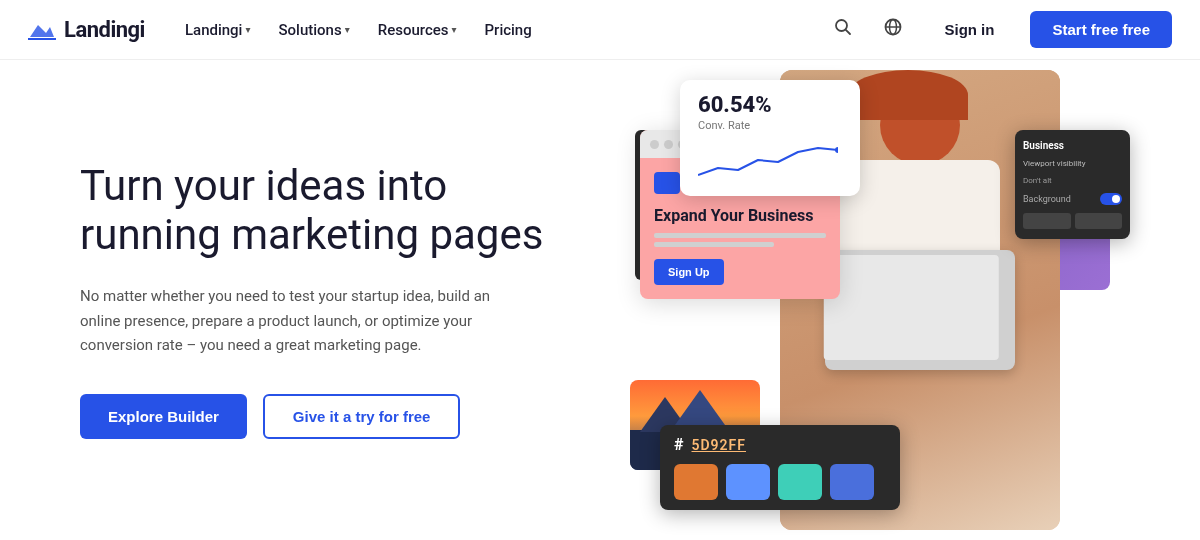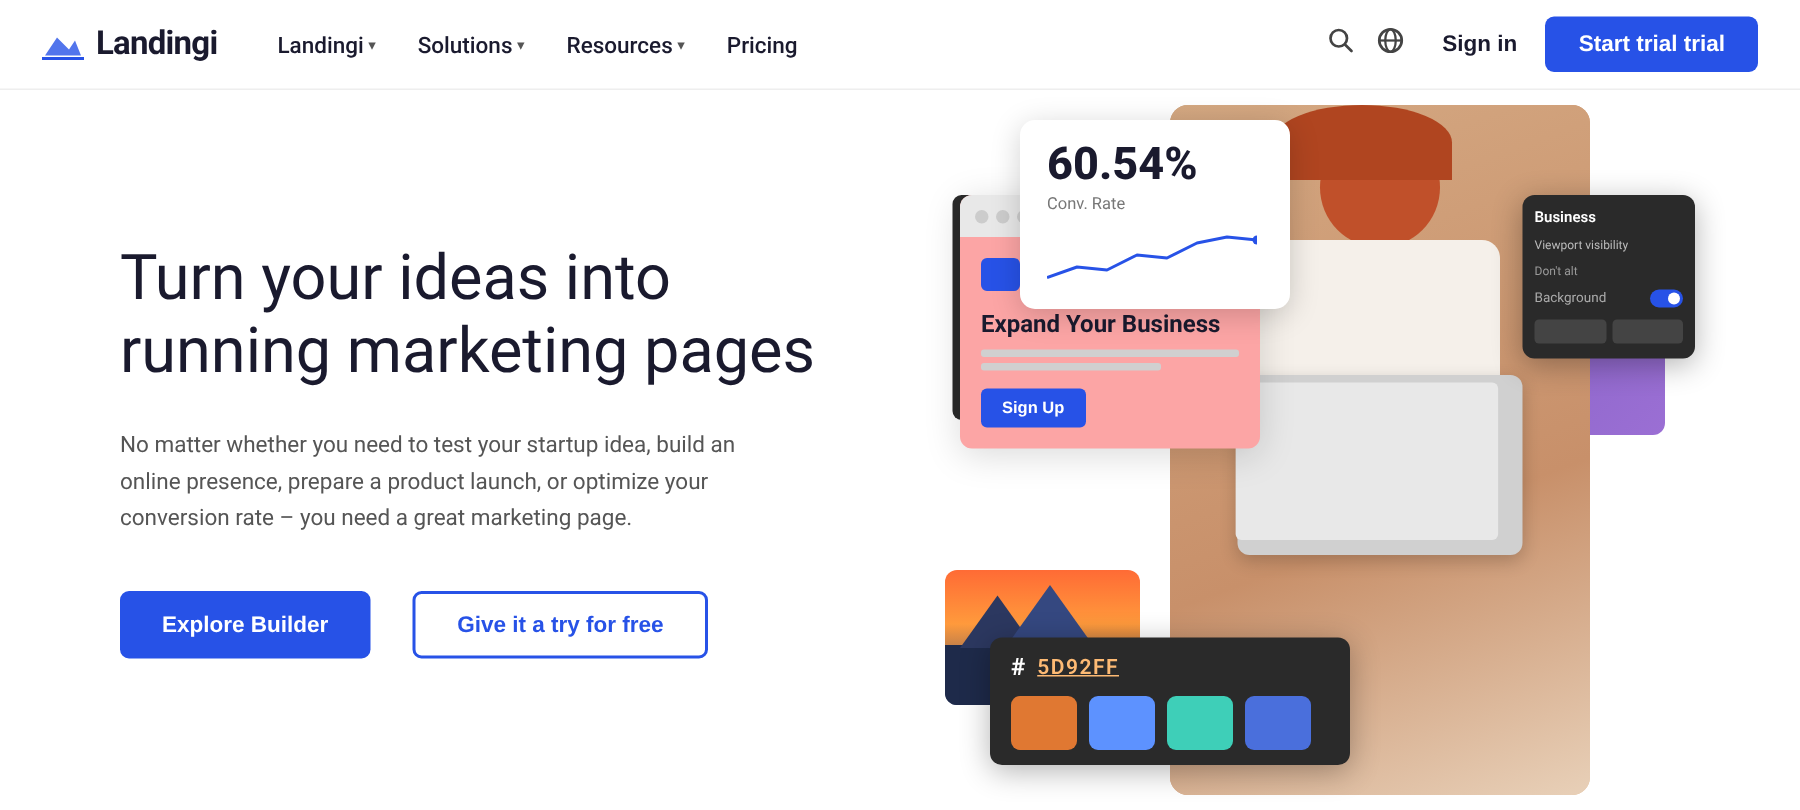--- a/index.html
+++ b/index.html
@@ -16,39 +16,39 @@
     .logo-icon { width: 28px; height: 22px; }
     .logo-text { font-size: 22px; font-weight: 700; color: #1a1a2e; letter-spacing: -0.5px; }
     .nav-links { display: flex; align-items: center; gap: 4px; margin-left: 20px; }
     .nav-item {
       display: flex; align-items: center; gap: 3px;
       padding: 6px 12px; border-radius: 6px;
       font-size: 15px; color: #1a1a2e; cursor: pointer;
       font-weight: 500;
     }
     .chevron { font-size: 10px; color: #555; }
-    .nav-right { display: flex; align-items: center; gap: 3px; }
+    .nav-right { display: flex; align-items: center; gap: 20px; }
     .icon-btn { background: none; border: none; cursor: pointer; color: #444; font-size: 18px; padding: 6px; }
     .sign-in-btn {
       background: none; border: none; cursor: pointer;
       font-size: 15px; font-weight: 600; color: #1a1a2e; padding: 8px 16px;
     }
     .start-trial-btn {
       background: #2752e7; color: #fff; border: none; cursor: pointer;
       font-size: 15px; font-weight: 600; padding: 10px 22px; border-radius: 6px;
     }
 
     
     .main { display: flex; align-items: center; height: 480px; padding: 0 60px 0 80px; position: relative; overflow: hidden; }
 
     
     .left-content { flex: 0 0 520px; padding-right: 40px; }
     .hero-title { font-size: 42px; font-weight: 400; color: #1a1a2e; line-height: 1.18; margin-bottom: 24px; }
     .hero-subtitle { font-size: 15px; color: #555; line-height: 1.65; margin-bottom: 36px; max-width: 420px; }
-    .cta-buttons { display: flex; gap: 28px; align-items: center; }
+    .cta-buttons { display: flex; gap: 16px; align-items: center; }
     .btn-primary {
       background: #2752e7; color: #fff; border: none; cursor: pointer;
       font-size: 15px; font-weight: 600; padding: 14px 28px; border-radius: 6px;
     }
     .btn-secondary {
       background: #fff; color: #2752e7; border: 2px solid #2752e7; cursor: pointer;
       font-size: 15px; font-weight: 600; padding: 12px 28px; border-radius: 6px;
     }
 
     
@@ -88,21 +88,21 @@
     .color-hex { color: #fdba74; font-size: 14px; font-weight: 600; letter-spacing: 1px; text-decoration: underline; }
     .palette-swatches { display: flex; gap: 8px; }
     .swatch { width: 44px; height: 36px; border-radius: 6px; }
 
     
     .conv-rate-card {
       position: absolute; left: 80px; top: 10px;
       background: #fff; border-radius: 10px; padding: 12px 18px;
       box-shadow: 0 4px 20px rgba(0,0,0,0.18); min-width: 180px;
     }
-    .conv-rate-value { font-size: 30px; font-weight: 800; color: #1a1a2e; }
+    .conv-rate-value { font-size: 22px; font-weight: 800; color: #1a1a2e; }
     .conv-rate-label { font-size: 11px; color: #777; margin-top: 2px; }
     .conv-rate-chart { margin-top: 8px; }
 
     
     .editor-panel {
       position: absolute; right: 0; top: 40px;
       width: 110px; background: #2a2a2a; border-radius: 8px;
       padding: 10px 8px; box-shadow: 0 4px 20px rgba(0,0,0,0.3);
     }
     .editor-panel-row { display: flex; justify-content: space-between; align-items: center; margin-bottom: 8px; }
@@ -188,21 +188,21 @@
       </svg>
     </button>
     <button class="icon-btn" title="Language">
       <svg width="18" height="18" viewBox="0 0 18 18" fill="none">
         <circle cx="9" cy="9" r="7.5" stroke="#444" stroke-width="1.8"></circle>
         <ellipse cx="9" cy="9" rx="3.5" ry="7.5" stroke="#444" stroke-width="1.5"></ellipse>
         <line x1="1.5" y1="9" x2="16.5" y2="9" stroke="#444" stroke-width="1.5"></line>
       </svg>
     </button>
     <button class="sign-in-btn">Sign in</button>
-    <button class="start-trial-btn">Start trial trial</button>
+    <button class="start-trial-btn">Start free free</button>
   </div>
 </nav>
 
 <main class="main">
 
   <div class="left-content">
     <h1 class="hero-title">Turn your ideas into running marketing pages</h1>
     <p class="hero-subtitle">No matter whether you need to test your startup idea, build an online presence, prepare a product launch, or optimize your conversion rate – you need a great marketing page.</p>
     <div class="cta-buttons">
       <button class="btn-primary">Explore Builder</button>

